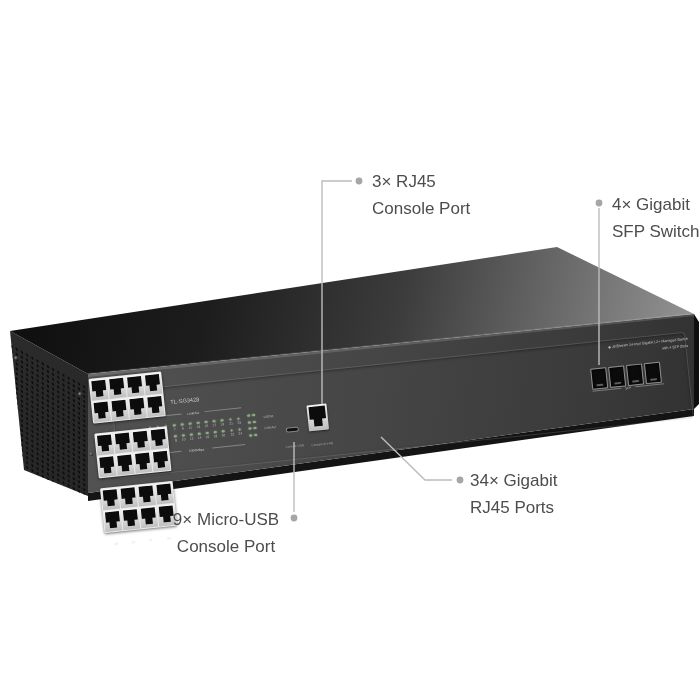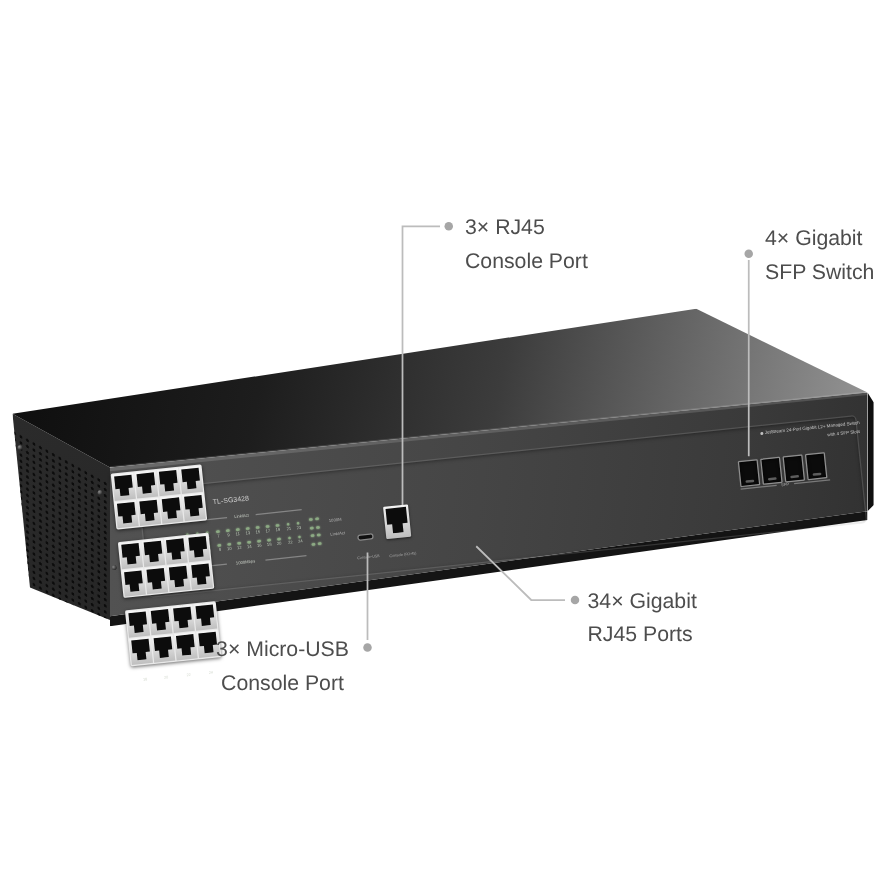--- a/index.html
+++ b/index.html
@@ -93,21 +93,21 @@
   .sfp-bracket .tz{color:#b0b0b0;}
 
   .desc{left:428px;top:15px;width:172px;text-align:right;}
   .descline{height:7px;}
   .desc .tz{color:#c6c6c6;}
   .desc-logo{display:inline-block;width:4px;height:4px;border-radius:50%;background:#c0c0c0;margin-right:2px;vertical-align:-0.5px;}
 
   
   .callout-svg{position:absolute;left:0;top:0;z-index:6;pointer-events:none;}
   .callout{position:absolute;z-index:7;font-size:17px;line-height:27px;color:#4d4d4d;}
-  .co1{left:372px;top:168px;} .co2{left:612px;top:177px;} .co3{left:470px;top:467px;}
+  .co1{left:372px;top:168px;} .co2{left:612px;top:191px;} .co3{left:470px;top:467px;}
   .co4{left:166px;top:506px;width:120px;text-align:center;}
 </style>
 </head>
 <body>
 
 <div class="stage">
 
   <div>
     <div class="foot foot1"></div>
     <div class="foot foot2"></div>
@@ -420,17 +420,17 @@
   </div>
   <div class="callout co2">
     <div>4× Gigabit</div>
     <div>SFP Switch</div>
   </div>
   <div class="callout co3">
     <div>34× Gigabit</div>
     <div>RJ45 Ports</div>
   </div>
   <div class="callout co4">
-    <div>3× Micro-USB</div>
+    <div>9× Micro-USB</div>
     <div>Console Port</div>
   </div>
 
 </div>
 
 </body></html>

